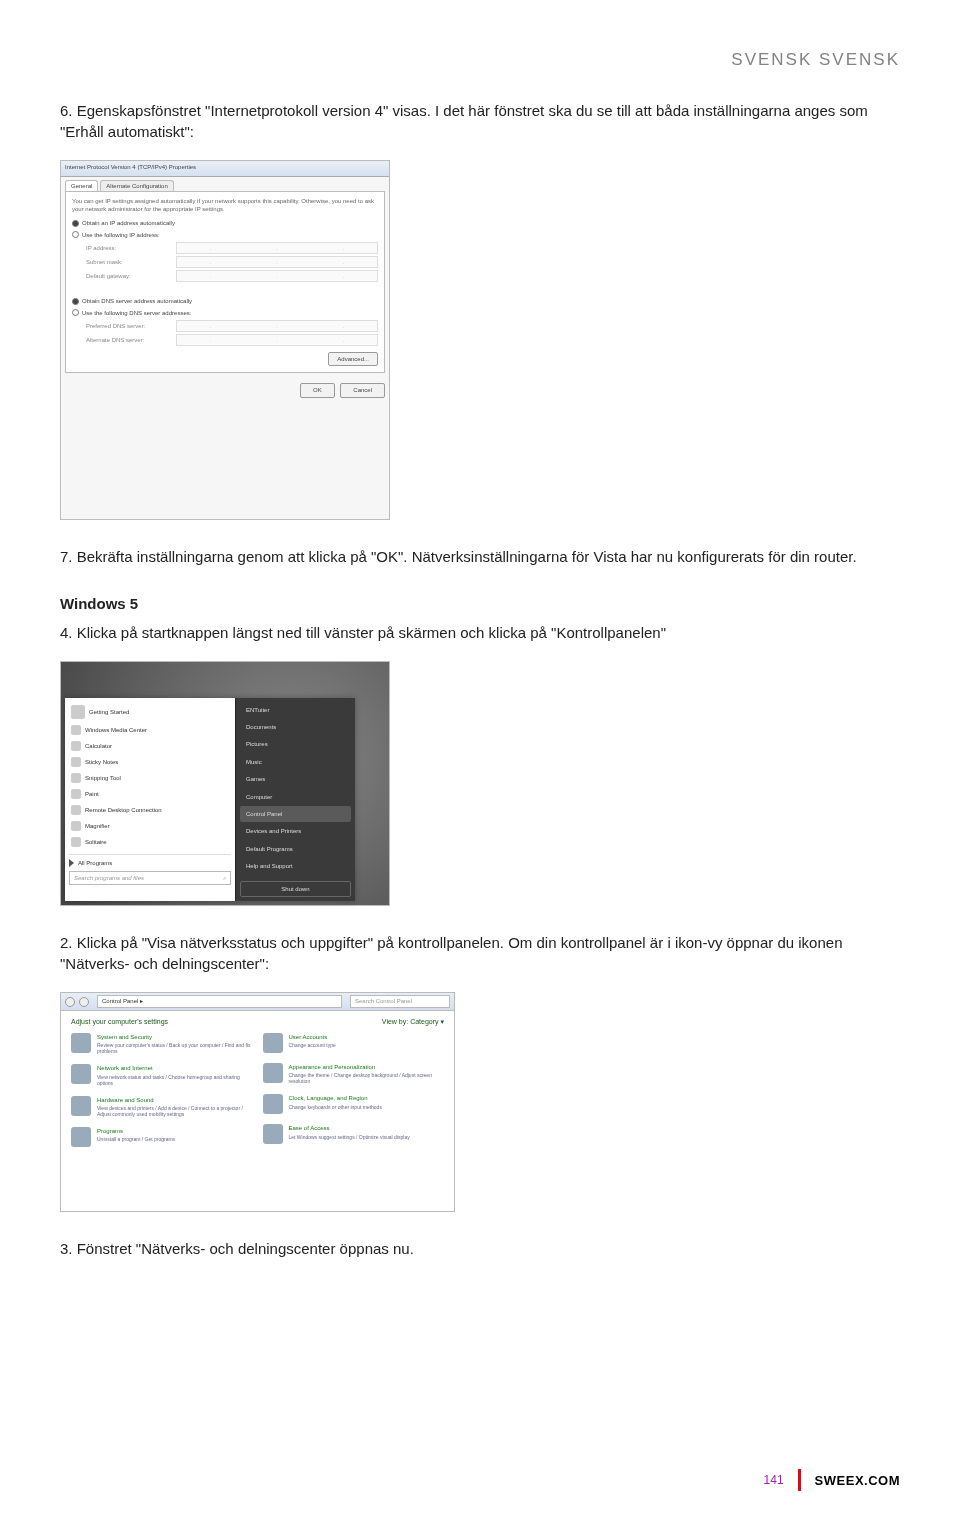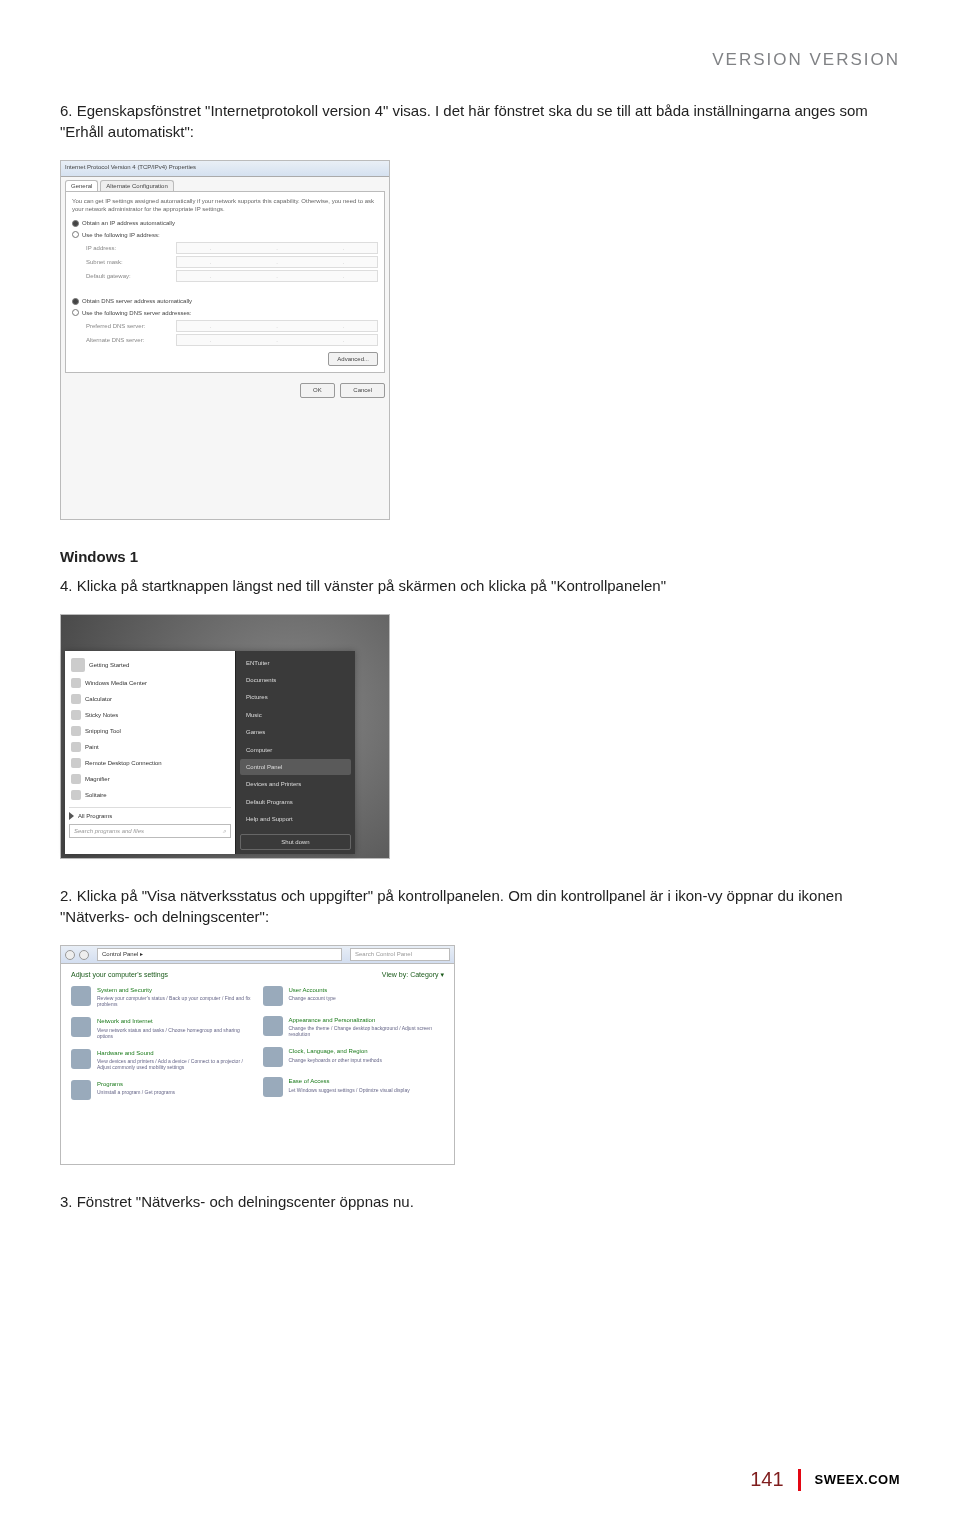--- a/index.html
+++ b/index.html
@@ -89,39 +89,39 @@
   .ss3 .cat .ctxt .s{ color:#668; font-size:5px; line-height:1.2; margin-top:1px;}
   .page-footer {
     position:absolute;
     bottom:40px;
     right:60px;
     display:flex;
     align-items:center;
     gap:14px;
   }
   .page-num{
-    color:#7f1d1d;
-    font-size:20px;
+    color:#a21caf;
+    font-size:12px;
   }
   .foot-bar{
     width:3px;
     height:22px;
     background:#e30613;
   }
   .foot-brand{
     font-weight:bold;
     font-size:13px;
     letter-spacing:.5px;
     color:#000;
   }
 </style>
 </head>
 <body>
 
-<div class="page-header">VERSION VERSION</div>
+<div class="page-header">SVENSK SVENSK</div>
 
 <div class="content">
 
   <p class="step">6.  Egenskapsfönstret "Internetprotokoll version 4" visas. I det här fönstret ska du se till att båda inställningarna anges som "Erhåll automatiskt":</p>
 
   <div class="screenshot ss1">
     <div class="titlebar">Internet Protocol Version 4 (TCP/IPv4) Properties</div>
     <div class="tabs">
       <div class="tab">General</div>
       <div class="tab inactive">Alternate Configuration</div>
@@ -186,22 +186,23 @@
           </span>
         </div>
       <div class="adv"><span class="btn">Advanced...</span></div>
     </div>
     <div class="btnrow">
       <span class="btn">OK</span>
       <span class="btn">Cancel</span>
     </div>
   </div>
 
-
-  <p class="sub-heading">Windows 1</p>
+  <p class="step">7.  Bekräfta inställningarna genom att klicka på "OK". Nätverksinställningarna för Vista har nu konfigurerats för din router.</p>
+
+  <p class="sub-heading">Windows 5</p>
   <p class="step">4.  Klicka på startknappen längst ned till vänster på skärmen och klicka på "Kontrollpanelen"</p>
 
   <div class="screenshot ss2">
     <div class="bg"></div>
     <div class="menu">
       <div class="left">
         <div id="ss2-left">
             <div class="item">
               <span class="ico"></span>
               <span>Getting Started</span>

